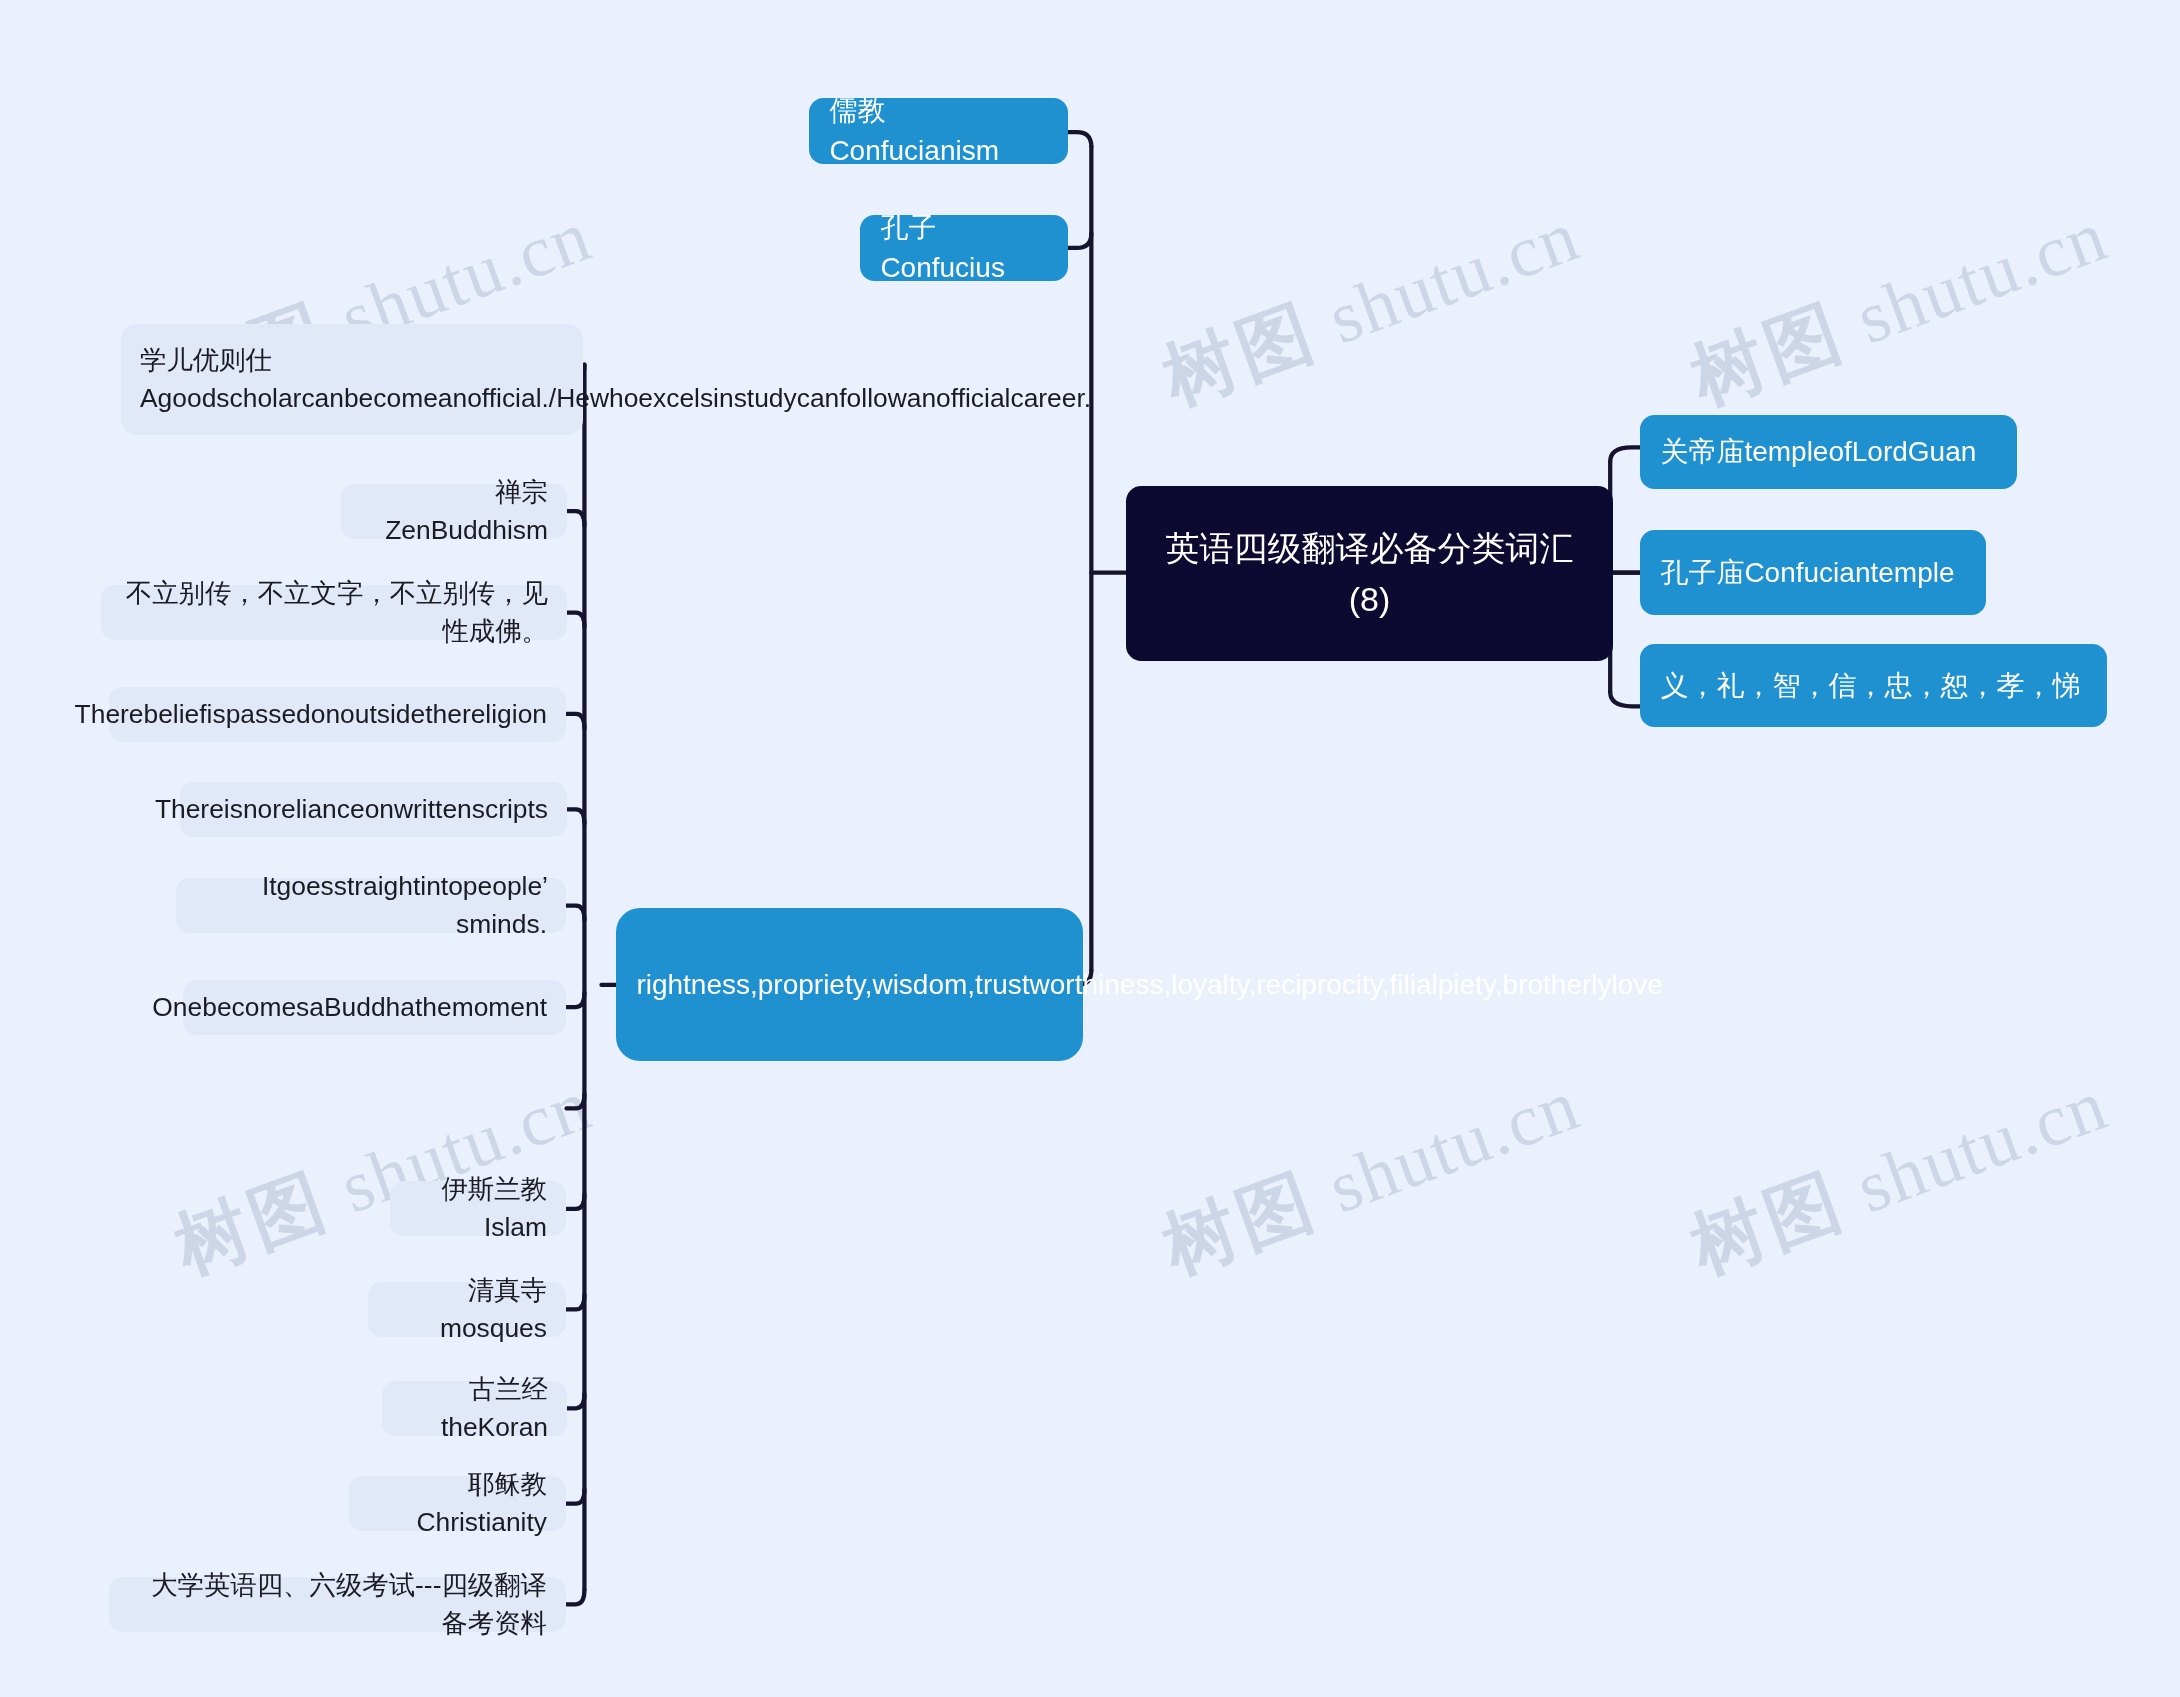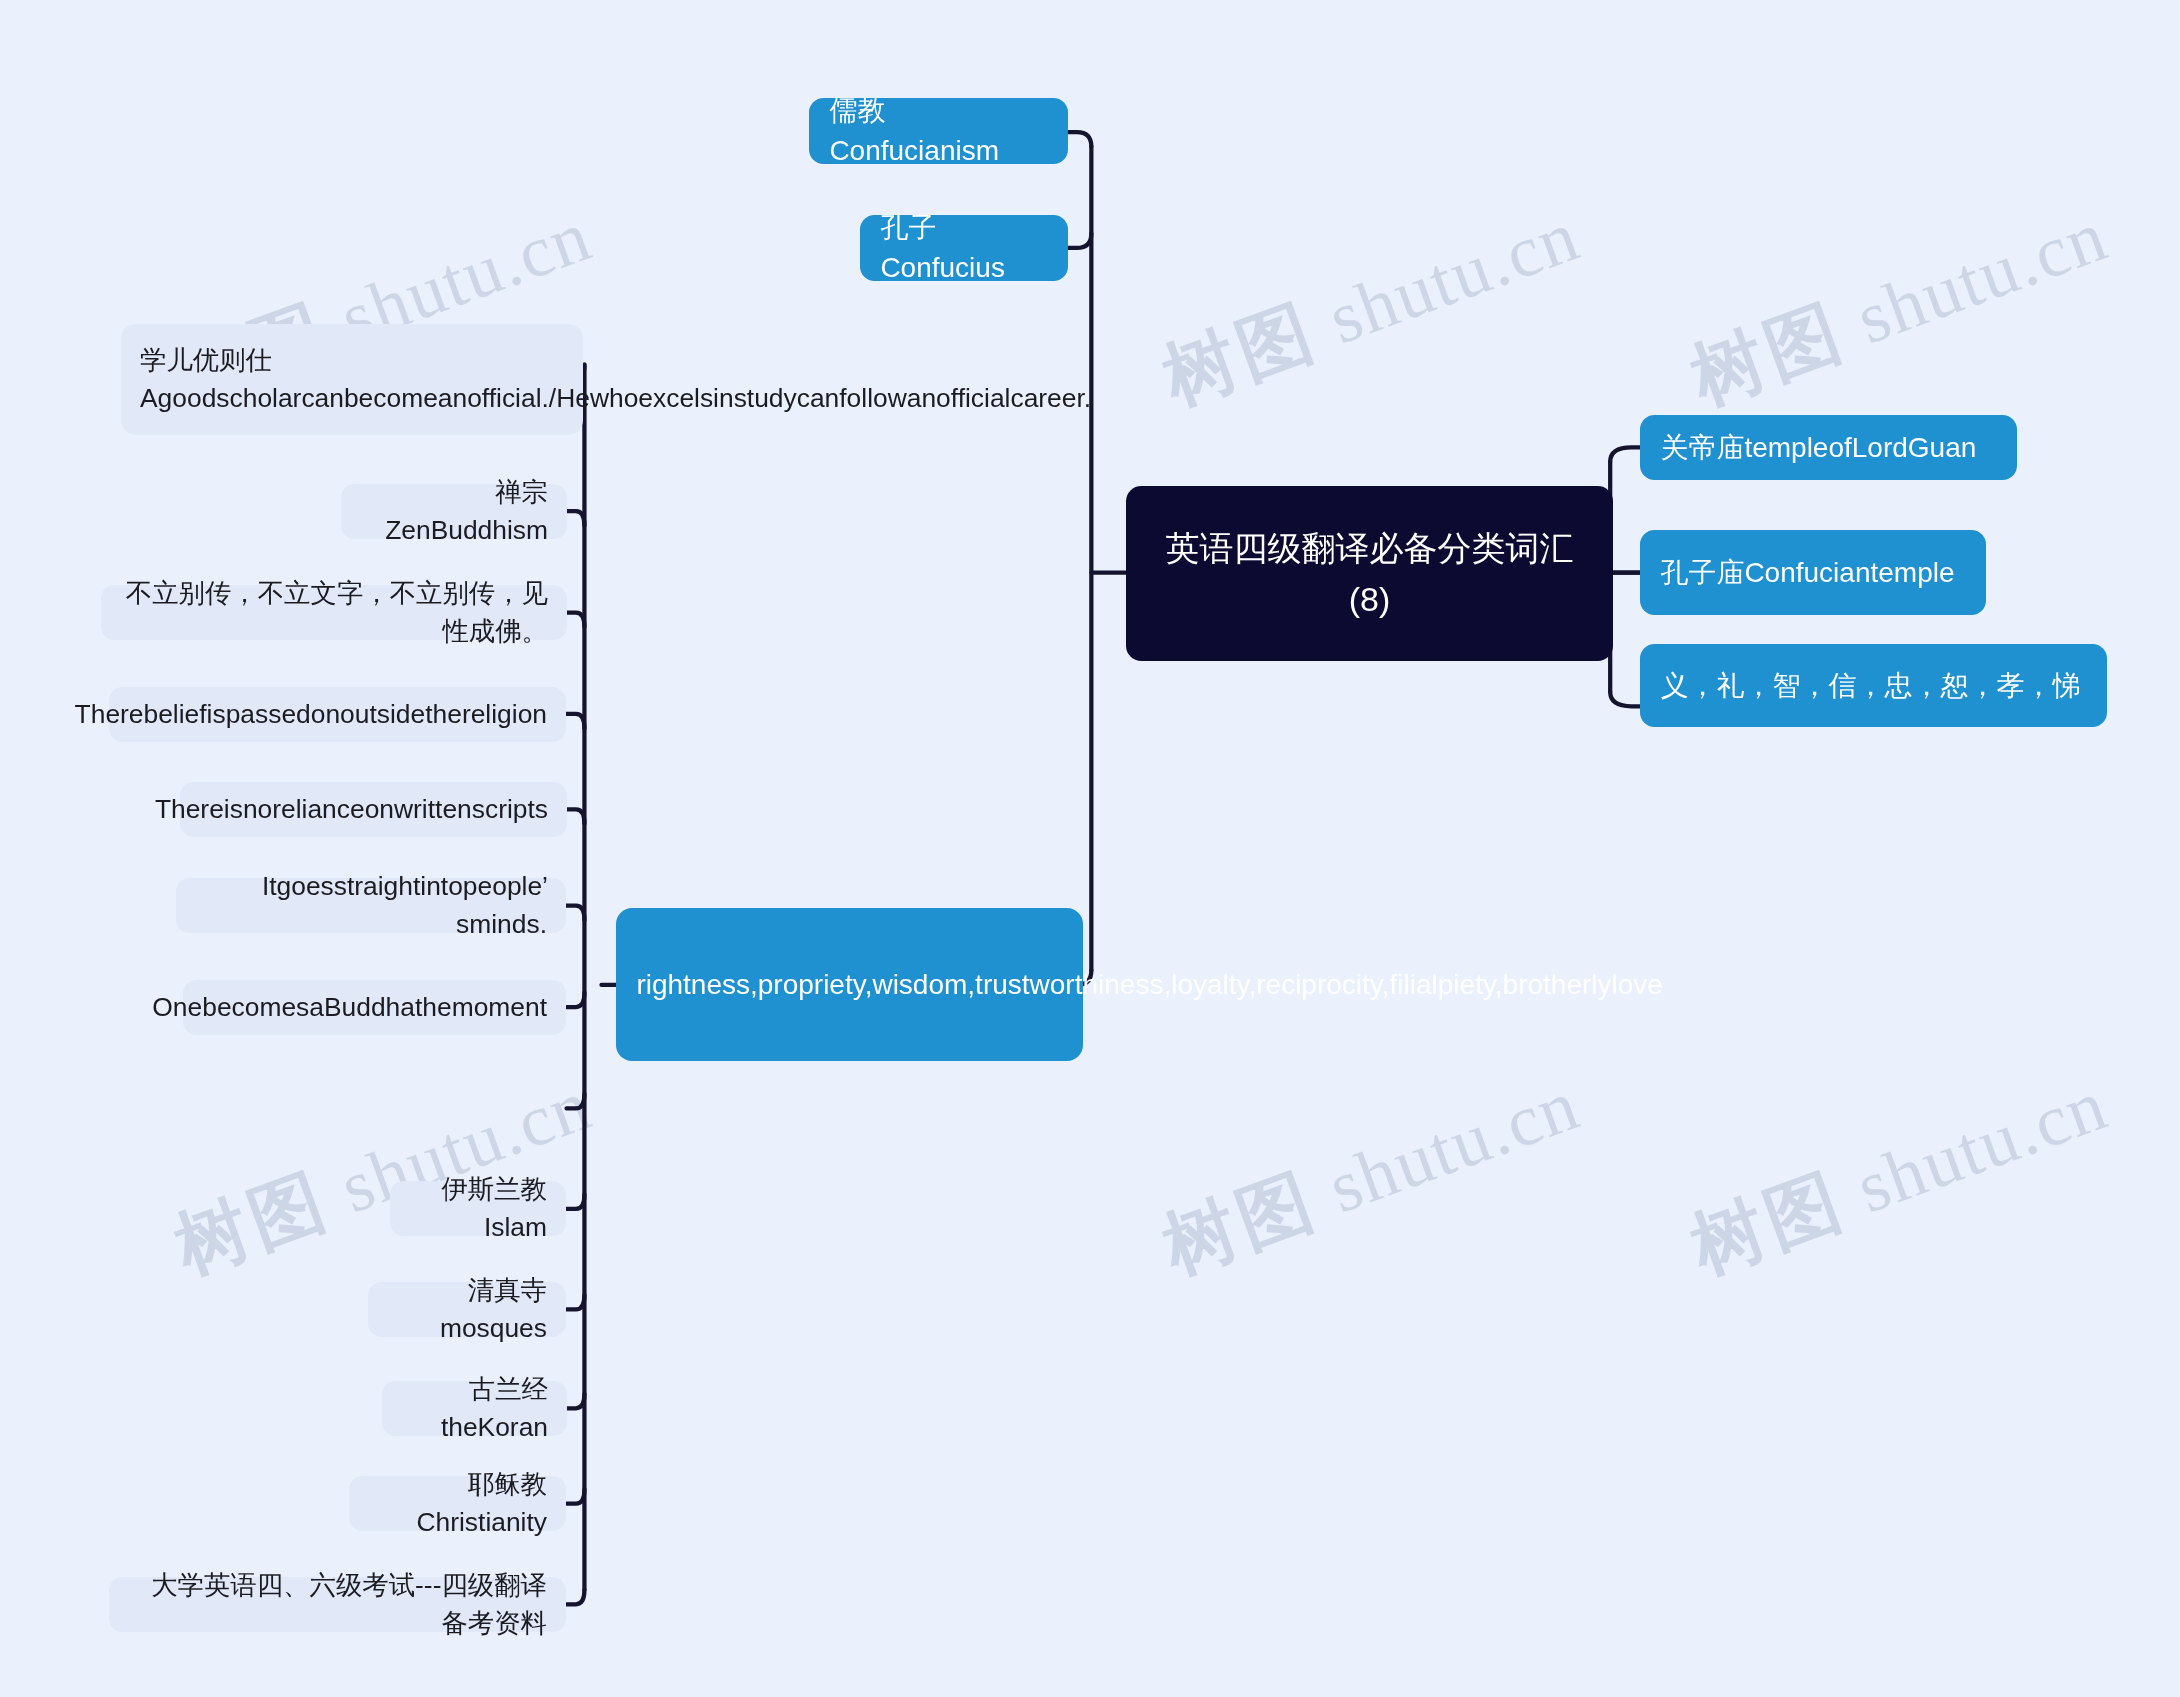--- a/index.html
+++ b/index.html
@@ -65,21 +65,21 @@
     border-radius: 13.6px;
   }
   .node.leaf.multiline { border-radius: 15.3px; }
   .node.branch {
     background: #1f91d0;
     color: #ffffff;
     font-size: 28px;
     padding: 12px 20.4px;
     border-radius: 14.5px;
   }
-  .node.branch.multiline { border-radius: 16px; }
+  .node.branch.multiline { border-radius: 24px; }
   .node.root {
     background: #0c0a30;
     color: #ffffff;
     font-size: 34px;
     padding: 19px 32px;
     border-radius: 15.3px;
     text-align: center;
     justify-content: center;
     line-height: 1.5;
   }
@@ -152,21 +152,21 @@
       <path d="M665,1653 L676,1653 Q686,1653 686,1636"></path>
       <path d="M665,1765 L676,1765 Q686,1765 686,1748"></path>
       <path d="M665,1883 L676,1883 Q686,1883 686,1866"></path>
     </g>
   </svg>
 
   <div class="node root" style="left:1126px; top:486px; width:487px; height:175px;">
     <span>英语四级翻译必备分类词汇(8)</span>
   </div>
 
-  <div class="node branch align-left" style="left:1640px; top:415px; width:377px; height:65px;">
+  <div class="node branch align-left" style="left:1640px; top:415px; width:377px; height:74px;">
     <span>关帝庙templeofLordGuan</span>
   </div>
 
   <div class="node branch align-left" style="left:1640px; top:530px; width:346px; height:85px;">
     <span>孔子庙Confuciantemple</span>
   </div>
 
   <div class="node branch align-left" style="left:809px; top:98px; width:259px; height:66px;">
     <span>儒教Confucianism</span>
   </div>

